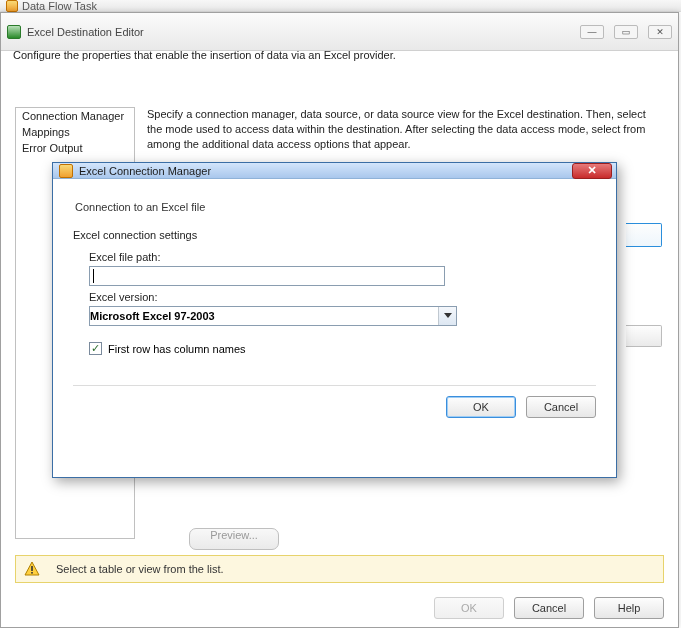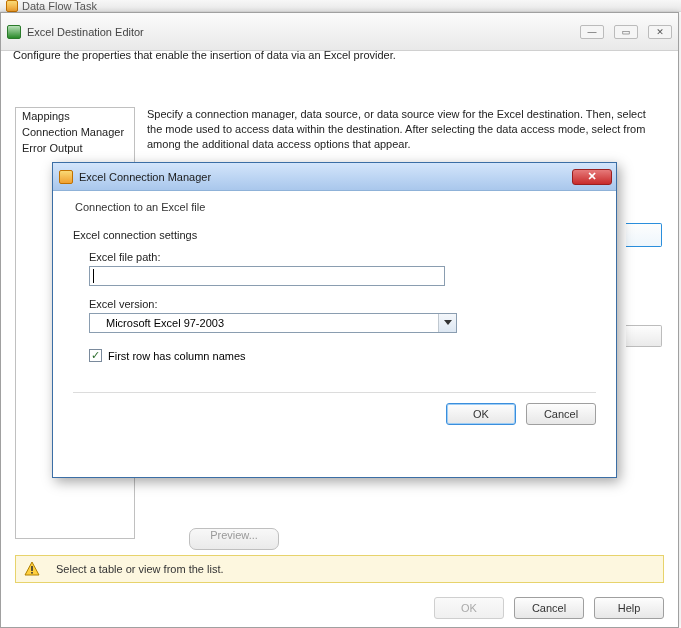--- a/index.html
+++ b/index.html
@@ -26,36 +26,36 @@
 
 .warn-bar { position: absolute; left: 14px; right: 14px; bottom: 44px; height: 28px; border: 1px solid #e7d36c; background: #fdf7df; display: flex; align-items: center; padding: 0 8px; gap: 16px; color: #333; }
 .warn-icon { width: 16px; height: 16px; }
 .warn-icon svg { display: block; }
 
 .main-buttons { position: absolute; right: 14px; bottom: 8px; display: flex; gap: 10px; }
 .btn { width: 70px; height: 22px; border: 1px solid #9f9f9f; background: linear-gradient(#fdfdfd,#e7e7e7); border-radius: 3px; display: flex; align-items: center; justify-content: center; color: #333; }
 .btn.disabled { color: #aaa; border-color: #cfcfcf; background: linear-gradient(#fafafa,#f0f0f0); }
 
 .modal { position: absolute; left: 52px; top: 162px; width: 565px; height: 316px; border: 1px solid #3b6ea5; background: #fff; box-shadow: 3px 4px 12px rgba(0,0,0,.35); }
-.modal-titlebar { height: 28px; background: linear-gradient(#d3e5fb,#a9c7ec); border-bottom: 1px solid #8fb2d8; display: flex; align-items: center; padding: 0 4px 0 6px; }
+.modal-titlebar { height: 16px; background: linear-gradient(#d3e5fb,#a9c7ec); border-bottom: 1px solid #8fb2d8; display: flex; align-items: center; padding: 0 4px 0 6px; }
 .modal-titlebar .icon { width: 14px; height: 14px; margin-right: 6px; background: linear-gradient(#f9d976,#f0a030); border: 1px solid #c07000; border-radius: 2px; }
 .modal-titlebar .title { color: #1a1a1a; }
 .modal-titlebar .close { margin-left: auto; width: 40px; height: 16px; background: linear-gradient(#e67a7a,#c82b2b); border: 1px solid #9a1f1f; border-radius: 3px; display: flex; align-items: center; justify-content: center; color: #fff; font-weight: bold; font-size: 10px; }
 
 .modal-body { position: absolute; top: 24px; left: 0; right: 0; bottom: 0; padding: 12px 20px 10px; }
 .modal-sub { color: #333; padding: 2px 0 16px 2px; }
 .fieldset-label { color: #222; padding-bottom: 6px; }
 .inner-pad { padding-left: 16px; }
 .fld-label { color: #222; margin: 4px 0 3px; }
 .row { display: flex; gap: 10px; align-items: center; }
 .textbox { flex: 0 0 356px; height: 20px; border: 1px solid #8a9db0; background: #fff; padding: 0 3px; display: flex; align-items: center; }
 .textbox .caret { width: 1px; height: 14px; background: #000; animation: blink 1s step-end infinite; }
 @keyframes blink { 50% { opacity: 0; } }
 .browse-btn { width: 110px; height: 22px; border: 1px solid #9f9f9f; background: linear-gradient(#fdfdfd,#e7e7e7); border-radius: 3px; display: flex; align-items: center; justify-content: center; color: #222; }
-.select { height: 20px; border: 1px solid #8a9db0; background: #fff; display: flex; align-items: center; padding: 0 16px; margin-top: 2px; width: 368px; position: relative; }
+.select { height: 20px; border: 1px solid #8a9db0; background: #fff; display: flex; align-items: center; padding: 0 0; margin-top: 2px; width: 368px; position: relative; font-weight: bold; }
 .select .arrow { position: absolute; right: 0; top: 0; bottom: 0; width: 18px; border-left: 1px solid #c0c8d0; display: flex; align-items: center; justify-content: center; background: linear-gradient(#f4f7fb,#dde7f2); }
 .checkbox-row { display: flex; gap: 6px; align-items: center; margin-top: 16px; }
 .checkbox { width: 13px; height: 13px; border: 1px solid #7a8a9c; background: #fff; display: flex; align-items: center; justify-content: center; color: #2a6b2a; font-size: 10px; line-height: 1; }
 .sep { border-top: 1px solid #dcdcdc; margin: 30px 0 10px; }
 .modal-buttons { display: flex; justify-content: flex-end; gap: 10px; }
 .modal-buttons .btn.primary { border: 1px solid #3a8edc; box-shadow: inset 0 0 0 1px #9ecdf5; }
 
 .hidden-right { position: absolute; top: 188px; right: 16px; width: 36px; height: 24px; border: 1px solid #2a8edc; border-left: none; border-radius: 0 2px 2px 0; background: linear-gradient(#fdfdfd,#eef6fc); }
 .hidden-right2 { position: absolute; top: 290px; right: 16px; width: 36px; height: 22px; border: 1px solid #bcbcbc; border-left: none; border-radius: 0 2px 2px 0; background: linear-gradient(#fdfdfd,#eaeaea); }
 </style>
@@ -74,22 +74,22 @@
     <div class="winbtns">
       <div class="winbtn">—</div>
       <div class="winbtn">▭</div>
       <div class="winbtn">✕</div>
     </div>
   </div>
   <div class="main-body">
     <div class="intro">Configure the properties that enable the insertion of data via an Excel provider.</div>
     <div class="content-row">
       <div class="nav">
+        <div class="item">Connection Manager</div>
         <div class="item">Mappings</div>
-        <div class="item">Connection Manager</div>
         <div class="item">Error Output</div>
       </div>
       <div class="desc">Specify a connection manager, data source, or data source view for the Excel destination. Then, select the mode used to access data within the destination. After selecting the data access mode, select from among the additional data access options that appear.</div>
     </div>
 
     <div class="hidden-right"></div>
     <div class="hidden-right2"></div>
 
     <div class="preview-btn">
       <span>Preview...</span>
@@ -134,21 +134,21 @@
     <div class="fieldset-label">Excel connection settings</div>
     <div class="inner-pad">
       <div class="fld-label">Excel file path:</div>
       <div class="row">
         <div class="textbox">
           <span class="caret"></span>
           <span></span>
         </div>
       </div>
 
-      <div class="fld-label" style="margin-top:12px">Excel version:</div>
+      <div class="fld-label" style="margin-top:5px">Excel version:</div>
       <div class="select">
         <span>Microsoft Excel 97-2003</span>
         <span class="arrow">
           <svg width="8" height="6" viewBox="0 0 8 6">
               <polygon points="0,0 8,0 4,5" fill="#333"></polygon>
             </svg>
         </span>
       </div>
 
       <div class="checkbox-row">

